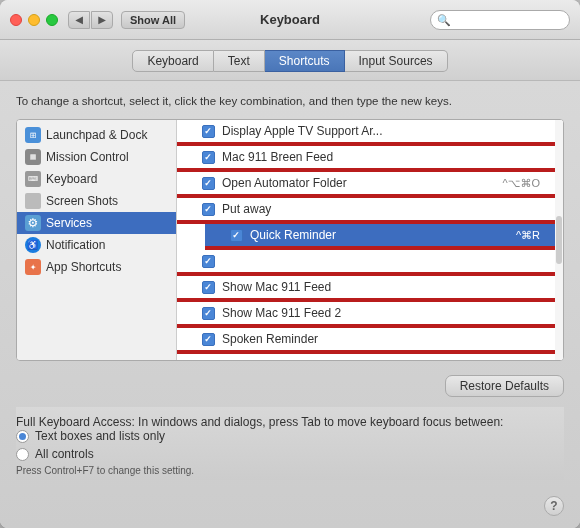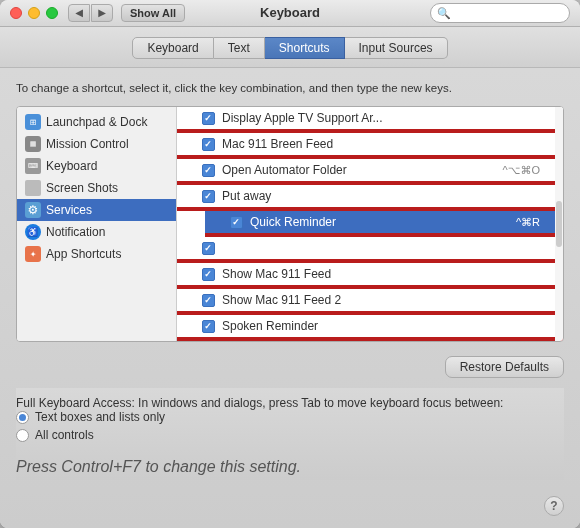--- a/index.html
+++ b/index.html
@@ -327,24 +327,23 @@
       flex-shrink: 0;
     }
     .radio-circle.selected::after {
       content: '';
       width: 7px;
       height: 7px;
       background: #4a86d6;
       border-radius: 50%;
     }
     .control-hint {
-      font-size: 16px;
+      font-size: 10px;
       color: #555;
-      margin-top: 16px;
-      font-style: italic;
+      margin-top: 4px;
     }
     .footer-row {
       display: flex;
       justify-content: flex-end;
       padding: 6px 0 0;
     }
     .help-btn {
       width: 20px;
       height: 20px;
       border-radius: 50%;

